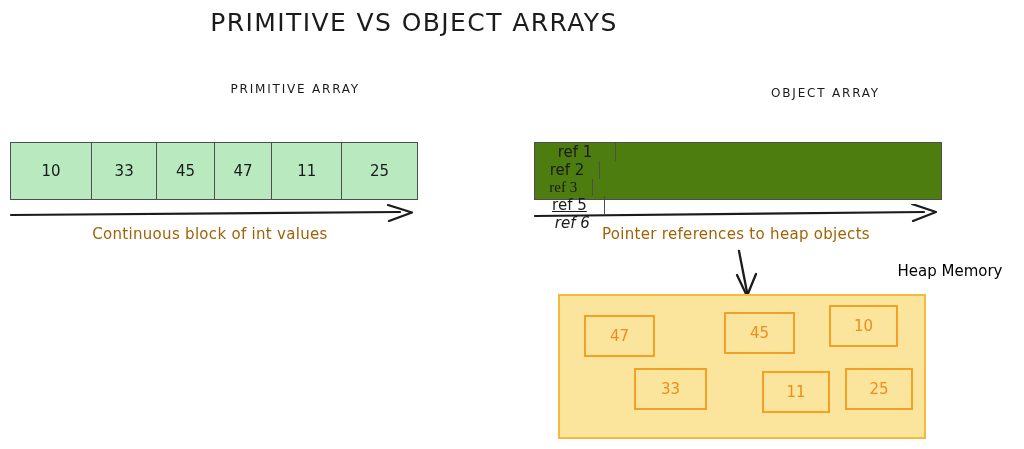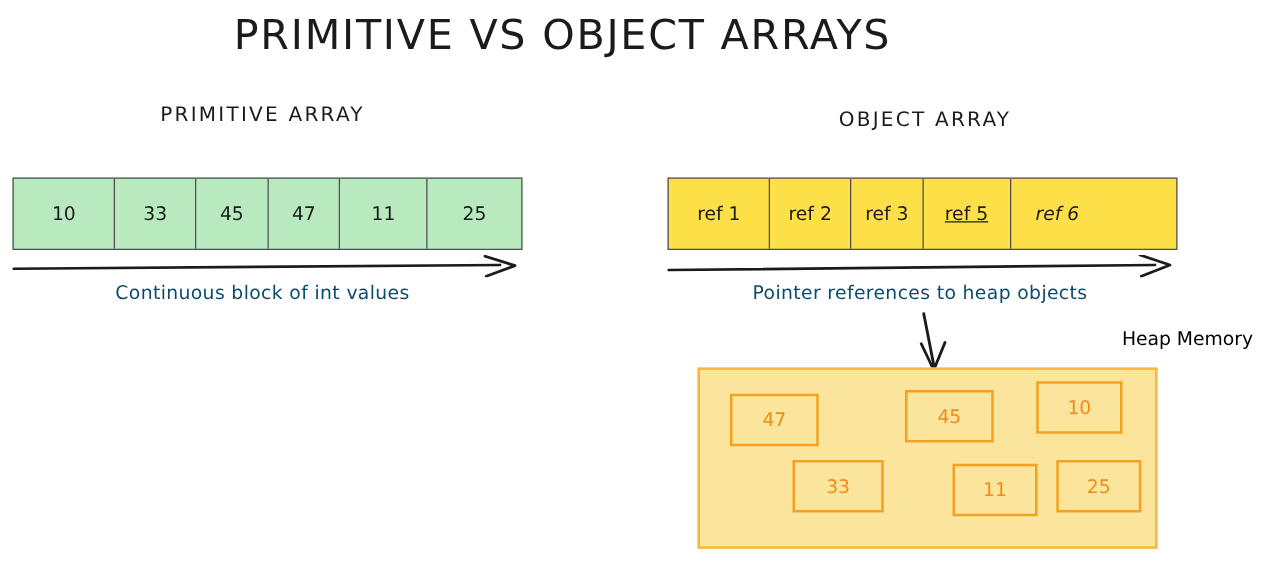--- a/index.html
+++ b/index.html
@@ -21,33 +21,32 @@
     inset: 0;
   }
 
   
   .main-title {
     position: absolute;
     left: 0;
     top: 8px;
     width: 828px;
     text-align: center;
-    font-size: 33px;
+    font-size: 25px;
     letter-spacing: 1.4px;
     font-weight: 400;
     color: #1b1b1b;
     font-family: "DejaVu Sans", sans-serif;
-    margin-left: 36px;
   }
   .section-title {
     position: absolute;
-    font-size: 16px;
+    font-size: 12px;
     letter-spacing: 1.8px;
     color: #1b1b1b;
-    text-align: center;
+    text-align: right;
     font-family: "DejaVu Sans", sans-serif;
   }
   #title-primitive { left: 60px; top: 82px; width: 300px; }
   #title-object    { left: 600px; top: 86px; width: 280px; }
 
   
   .array {
     position: absolute;
     height: 58px;
     border: 1.6px solid #4e4e4e;
@@ -73,21 +72,21 @@
   .h-arrow {
     position: absolute;
     height: 18px;
   }
   #arrow-primitive { left: 8px; top: 204px; width: 412px; }
   #arrow-object    { left: 532px; top: 204px; width: 412px; }
 
   .caption {
     position: absolute;
     font-size: 15px;
-    color: #0c4a6e;
+    color: #a16207;
     text-align: center;
     letter-spacing: 0.3px;
   }
   #caption-primitive { left: 10px; top: 225px; width: 400px; }
   #caption-object    { left: 534px; top: 225px; width: 404px; }
 
   
   #arrow-down {
     position: absolute;
     left: 726px;
@@ -141,24 +140,24 @@
 
   <div class="array green" id="primitive-array" style="background: rgb(185, 233, 190); border-color: rgb(78, 78, 78);">
       <div class="cell" style="width: 20%; border-right-color: rgb(78, 78, 78);">10</div>
       <div class="cell" style="width: 16%; border-right-color: rgb(78, 78, 78);">33</div>
       <div class="cell" style="width: 14.2%; border-right-color: rgb(78, 78, 78);">45</div>
       <div class="cell" style="width: 14.2%; border-right-color: rgb(78, 78, 78);">47</div>
       <div class="cell" style="width: 17.2%; border-right-color: rgb(78, 78, 78);">11</div>
       <div class="cell" style="width: 18.4%; border-right-color: rgb(78, 78, 78);">25</div>
     </div>
 
-  <div class="array pink" id="object-array" style="background: #fde047; border-color: rgb(78, 78, 78);">
+  <div class="array pink" id="object-array" style="background: #4d7c0f; border-color: rgb(78, 78, 78); flex-direction: column;">
       <div class="cell" style="width: 20%; border-right-color: rgb(78, 78, 78);">ref 1</div>
       <div class="cell" style="width: 16%; border-right-color: rgb(78, 78, 78);">ref 2</div>
-      <div class="cell" style="width: 14.2%; border-right-color: rgb(78, 78, 78);">ref 3</div>
+      <div class="cell" style="width: 14.2%; border-right-color: rgb(78, 78, 78); font-family: Liberation Serif, serif;">ref 3</div>
       <div class="cell" style="width: 17.2%; border-right-color: rgb(78, 78, 78); text-decoration: underline;">ref 5</div>
       <div class="cell" style="width: 18.4%; border-right-color: rgb(78, 78, 78); font-style: italic;">ref 6</div>
     </div>
 
   <svg class="h-arrow" id="arrow-primitive" viewBox="0 0 412 18">
     <path d="M3 11 L392 8" stroke="#1b1b1b" stroke-width="2.2" fill="none" stroke-linecap="round"></path>
     <path d="M380 1 L404 8.5 L381 17" stroke="#1b1b1b" stroke-width="2.2" fill="none" stroke-linecap="round" stroke-linejoin="round"></path>
   </svg>
 
   <div class="caption" id="caption-primitive">Continuous block of int values</div>

